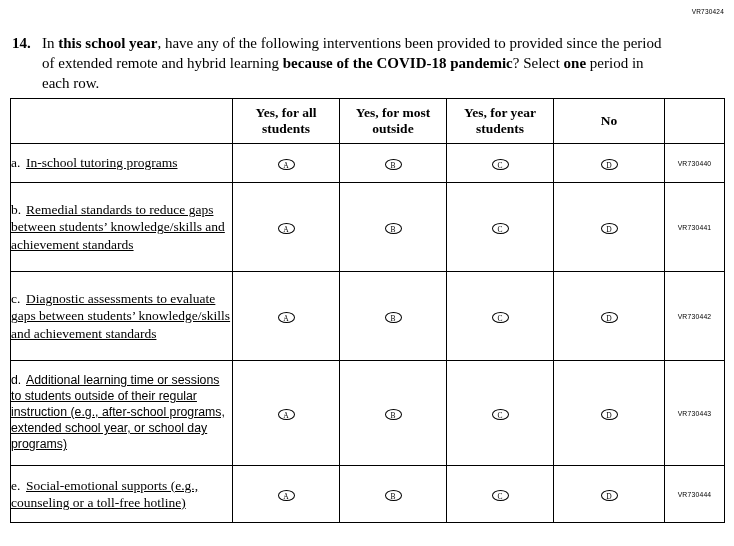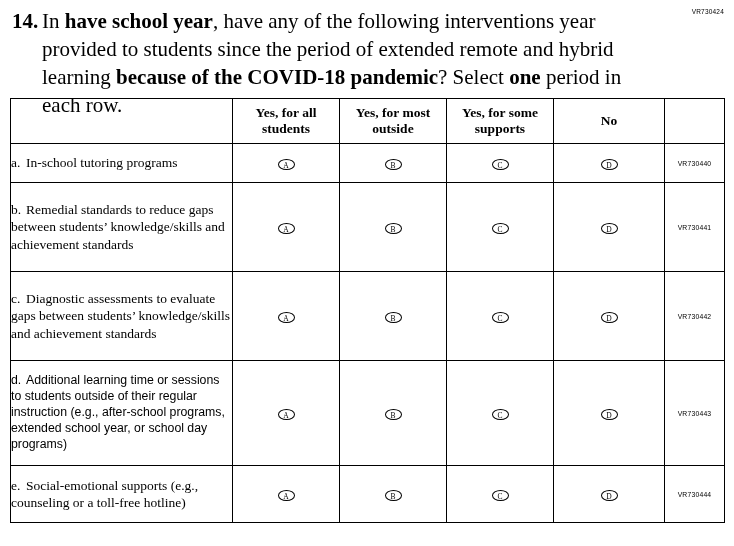--- a/index.html
+++ b/index.html
@@ -24,24 +24,24 @@
     position: absolute;
     top: 8px;
     right: 10px;
     font-family: "Liberation Sans", sans-serif;
     font-size: 6.5px;
     letter-spacing: 0.2px;
     color: #000;
   }
   .question {
     position: absolute;
-    top: 8px;
+    top: 34px;
     left: 12px;
     width: 650px;
-    font-size: 21px;
+    font-size: 15px;
     line-height: 1.33;
   }
   .qnum {
     font-weight: bold;
     position: absolute;
     left: 0;
     top: 0;
   }
   .qtext {
     display: block;
@@ -83,20 +83,21 @@
     vertical-align: top;
     font-size: 13.5px;
     line-height: 1.28;
   }
   td.item .letter {
     display: inline-block;
     width: 15px;
   }
   td.item .txt {
     display: inline;
+    text-decoration: underline;
   }
   td.item.sans {
     font-family: "Liberation Sans", sans-serif;
     font-size: 12.3px;
     line-height: 1.3;
     margin-left: 47px;
   }
   td.opt {
     text-align: center;
     vertical-align: middle;
@@ -129,38 +130,38 @@
 </style>
 </head>
 <body>
 
 <div class="page">
 
   <div class="corner-id">VR730424</div>
 
   <div class="question">
     <span class="qnum">14.</span>
-    <span class="qtext"><span>In </span><b>have school year</b><span>, have any of the following interventions year provided to students since the period of extended remote and hybrid learning </span><b>because of the COVID-18 pandemic</b><span>? Select </span><b>one</b><span> period in each row.</span></span>
+    <span class="qtext"><span>In </span><b>this school year</b><span>, have any of the following interventions been provided to provided since the period of extended remote and hybrid learning </span><b>because of the COVID-18 pandemic</b><span>? Select </span><b>one</b><span> period in each row.</span></span>
   </div>
 
   <table class="grid">
     <colgroup>
       <col class="col-item">
         <col class="col-opt">
         <col class="col-opt">
         <col class="col-opt">
         <col class="col-no">
         <col class="col-vr">
     </colgroup>
     <thead>
       <tr>
         <th class="blank"></th>
         <th>Yes, for all students</th>
         <th>Yes, for most outside</th>
-        <th>Yes, for some supports</th>
+        <th>Yes, for year students</th>
         <th>No</th>
         <th></th>
       </tr>
     </thead>
     <tbody>
         <tr class="r-a">
           <td class="item"><span class="letter">a.</span><span class="txt">In-school tutoring programs</span></td>
           <td class="opt"><span class="bubble">A</span></td>
           <td class="opt"><span class="bubble">B</span></td>
           <td class="opt"><span class="bubble">C</span></td>

